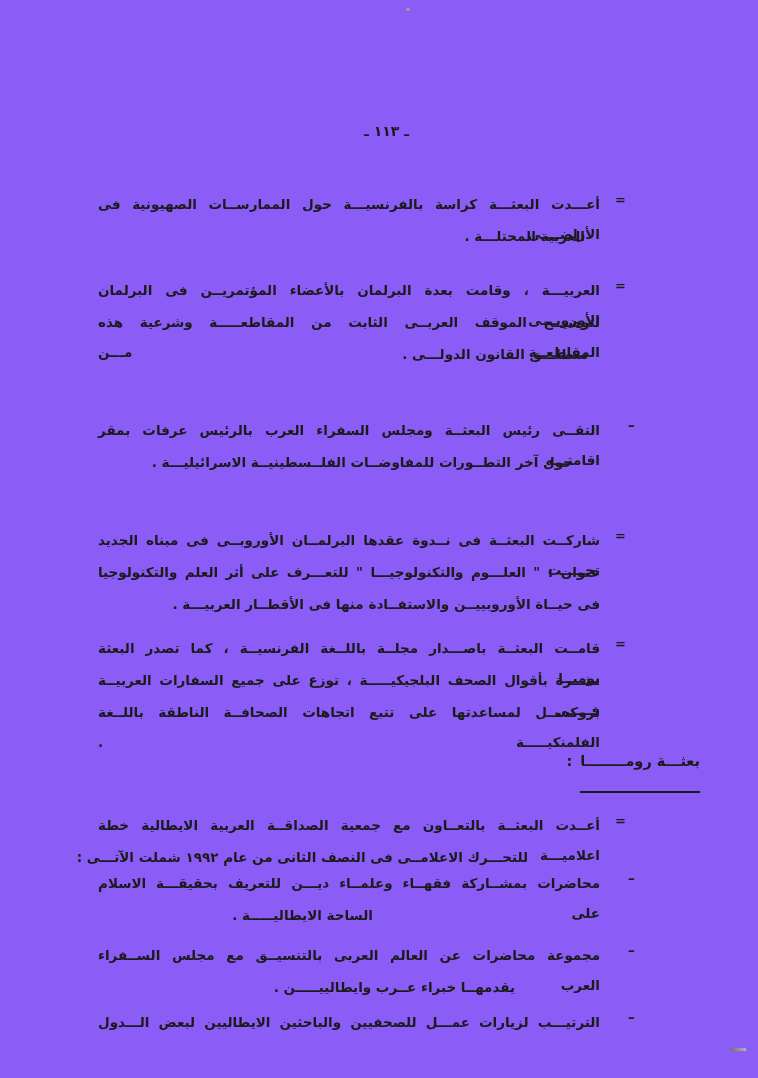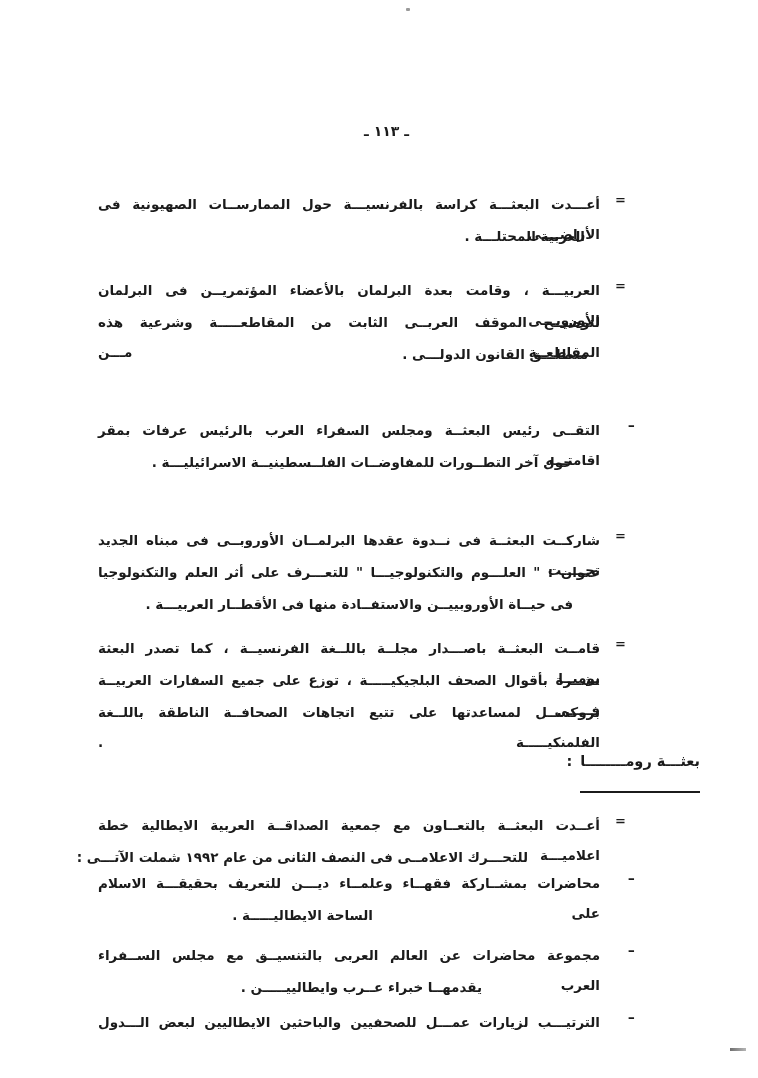--- a/index.html
+++ b/index.html
@@ -1,19 +1,19 @@
 <!DOCTYPE html>
 <html lang="ar" dir="rtl"><head>
 <meta charset="utf-8">
 <style>
   html,body{margin:0;padding:0;background:#e8e8e8;}
   .page{
     position:relative;
     width:758px;height:1078px;
-    background:#ffffff;
+    background:#8b5cf6;
     overflow:hidden;
     font-family:"DejaVu Sans",sans-serif;
     color:#1b1b1b;
     direction:rtl;
   }
   .page-number{
     position:absolute;top:123px;left:364px;
     font-size:14px;font-weight:bold;letter-spacing:1px;
     direction:rtl;white-space:nowrap;
   }
@@ -35,24 +35,24 @@
   }
   .marker{
     position:absolute;top:3px;right:-26px;
     font-size:13px;font-weight:bold;
   }
   .marker.dash{right:-34px;top:-2px;font-size:15px;}
   
   .b0 .l1{margin-right:15px;}
   .b1 .l3{margin-right:12px;}
   .b2 .l2{margin-right:27px;}
-  .b3 .l2{margin-right:27px;}
+  .b3 .l2{}
   .b5 .l1{margin-right:72px;}
   .b6 .l1{margin-right:227px;}
-  .b7 .l1{margin-right:118px;}
+  .b7 .l1{margin-right:85px;}
   
   .b0{top:189px;} .b1{top:275px;} .b2{top:415px;} .b3{top:525px;}
   .b4{top:633px;} .b5{top:810px;} .b6{top:868px;} .b7{top:940px;} .b8{top:1007px;}
   .section-heading{
     position:absolute;top:753px;right:58px;
     font-size:14.5px;font-weight:bold;
     direction:rtl;white-space:nowrap;
   }
   .section-heading .hd-text{
     display:inline-block;

